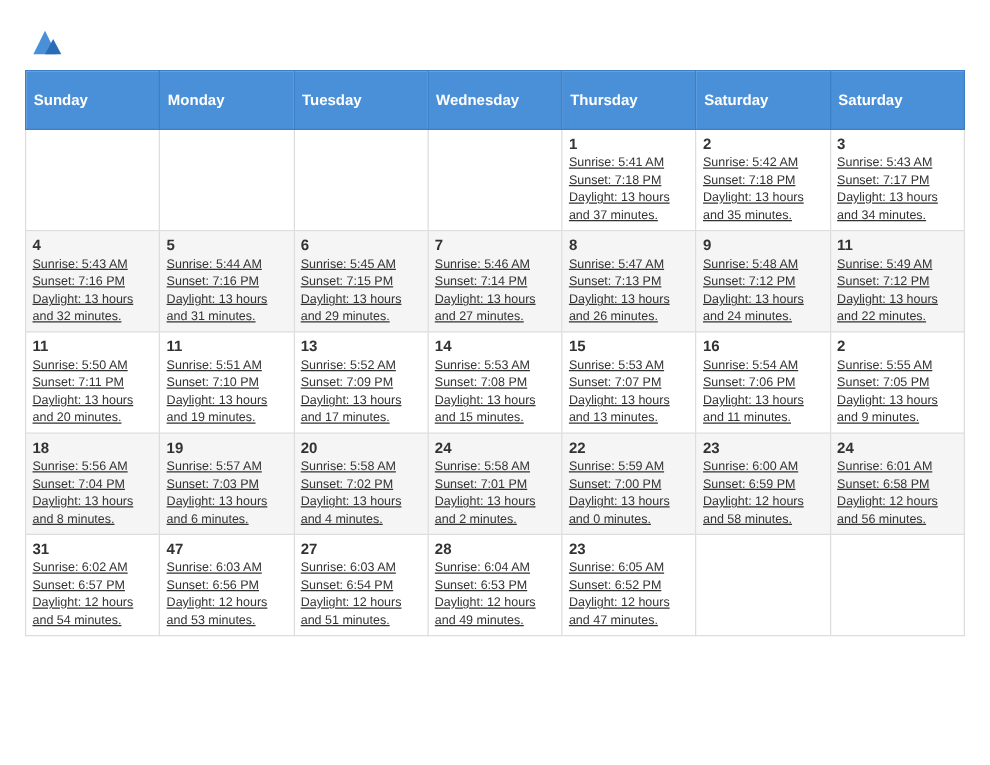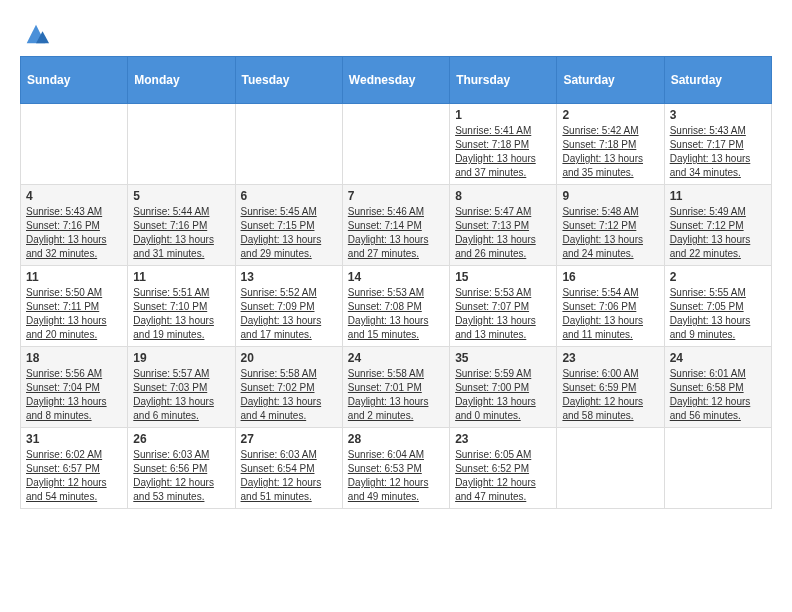--- a/index.html
+++ b/index.html
@@ -222,39 +222,39 @@
           </td>
           <td>
             <span class="day-num">20</span>
             <div class="day-info">Sunrise: 5:58 AM<br>Sunset: 7:02 PM<br>Daylight: 13 hours and 4 minutes.</div>
           </td>
           <td>
             <span class="day-num">24</span>
             <div class="day-info">Sunrise: 5:58 AM<br>Sunset: 7:01 PM<br>Daylight: 13 hours and 2 minutes.</div>
           </td>
           <td>
-            <span class="day-num">35</span>
+            <span class="day-num">22</span>
             <div class="day-info">Sunrise: 5:59 AM<br>Sunset: 7:00 PM<br>Daylight: 13 hours and 0 minutes.</div>
           </td>
           <td>
             <span class="day-num">23</span>
             <div class="day-info">Sunrise: 6:00 AM<br>Sunset: 6:59 PM<br>Daylight: 12 hours and 58 minutes.</div>
           </td>
           <td>
             <span class="day-num">24</span>
             <div class="day-info">Sunrise: 6:01 AM<br>Sunset: 6:58 PM<br>Daylight: 12 hours and 56 minutes.</div>
           </td>
         </tr>
         <tr>
           <td>
             <span class="day-num">31</span>
             <div class="day-info">Sunrise: 6:02 AM<br>Sunset: 6:57 PM<br>Daylight: 12 hours and 54 minutes.</div>
           </td>
           <td>
-            <span class="day-num">26</span>
+            <span class="day-num">47</span>
             <div class="day-info">Sunrise: 6:03 AM<br>Sunset: 6:56 PM<br>Daylight: 12 hours and 53 minutes.</div>
           </td>
           <td>
             <span class="day-num">27</span>
             <div class="day-info">Sunrise: 6:03 AM<br>Sunset: 6:54 PM<br>Daylight: 12 hours and 51 minutes.</div>
           </td>
           <td>
             <span class="day-num">28</span>
             <div class="day-info">Sunrise: 6:04 AM<br>Sunset: 6:53 PM<br>Daylight: 12 hours and 49 minutes.</div>
           </td>

